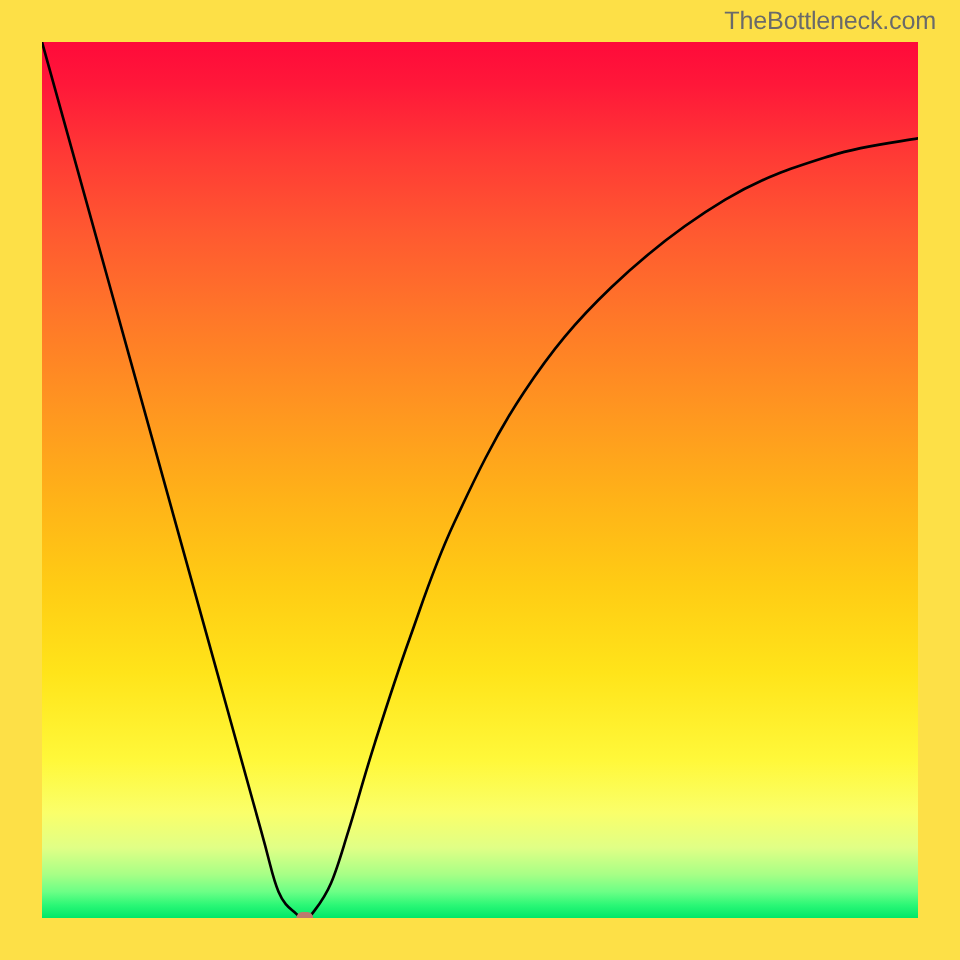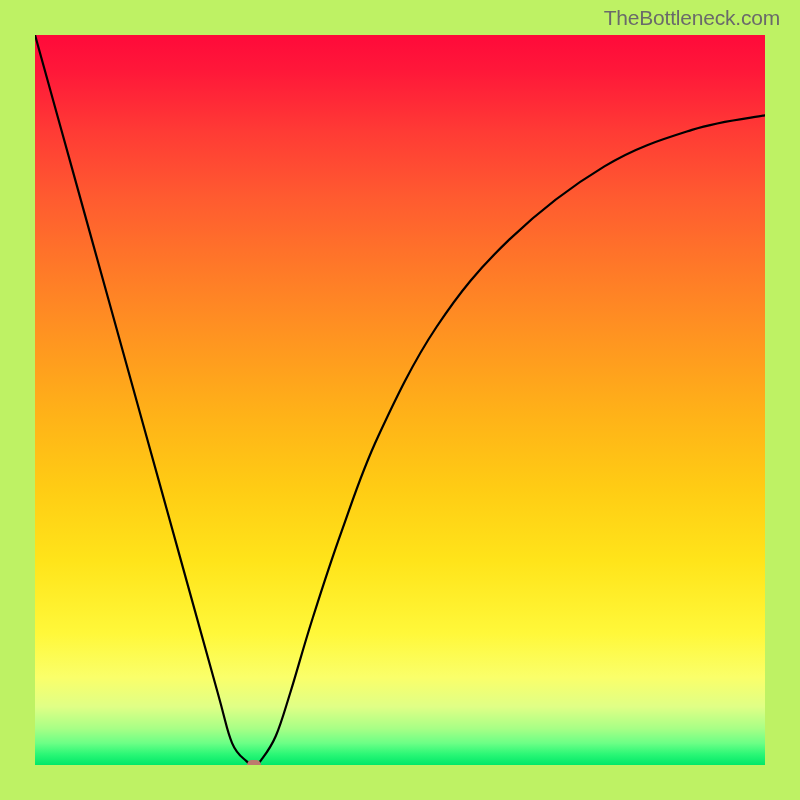--- a/index.html
+++ b/index.html
@@ -7,21 +7,21 @@
     padding: 0;
     width: 800px;
     height: 800px;
     background: #000;
     position: relative;
     font-family: Arial, sans-serif;
   }
   .outer {
     width: 800px;
     height: 800px;
-    background: #bef264;
+    background: #fde047;
     position: relative;
   }
   .plot-area {
     position: absolute;
     left: 35px;
     top: 35px;
     width: 730px;
     height: 730px;
     overflow: hidden;
   }

